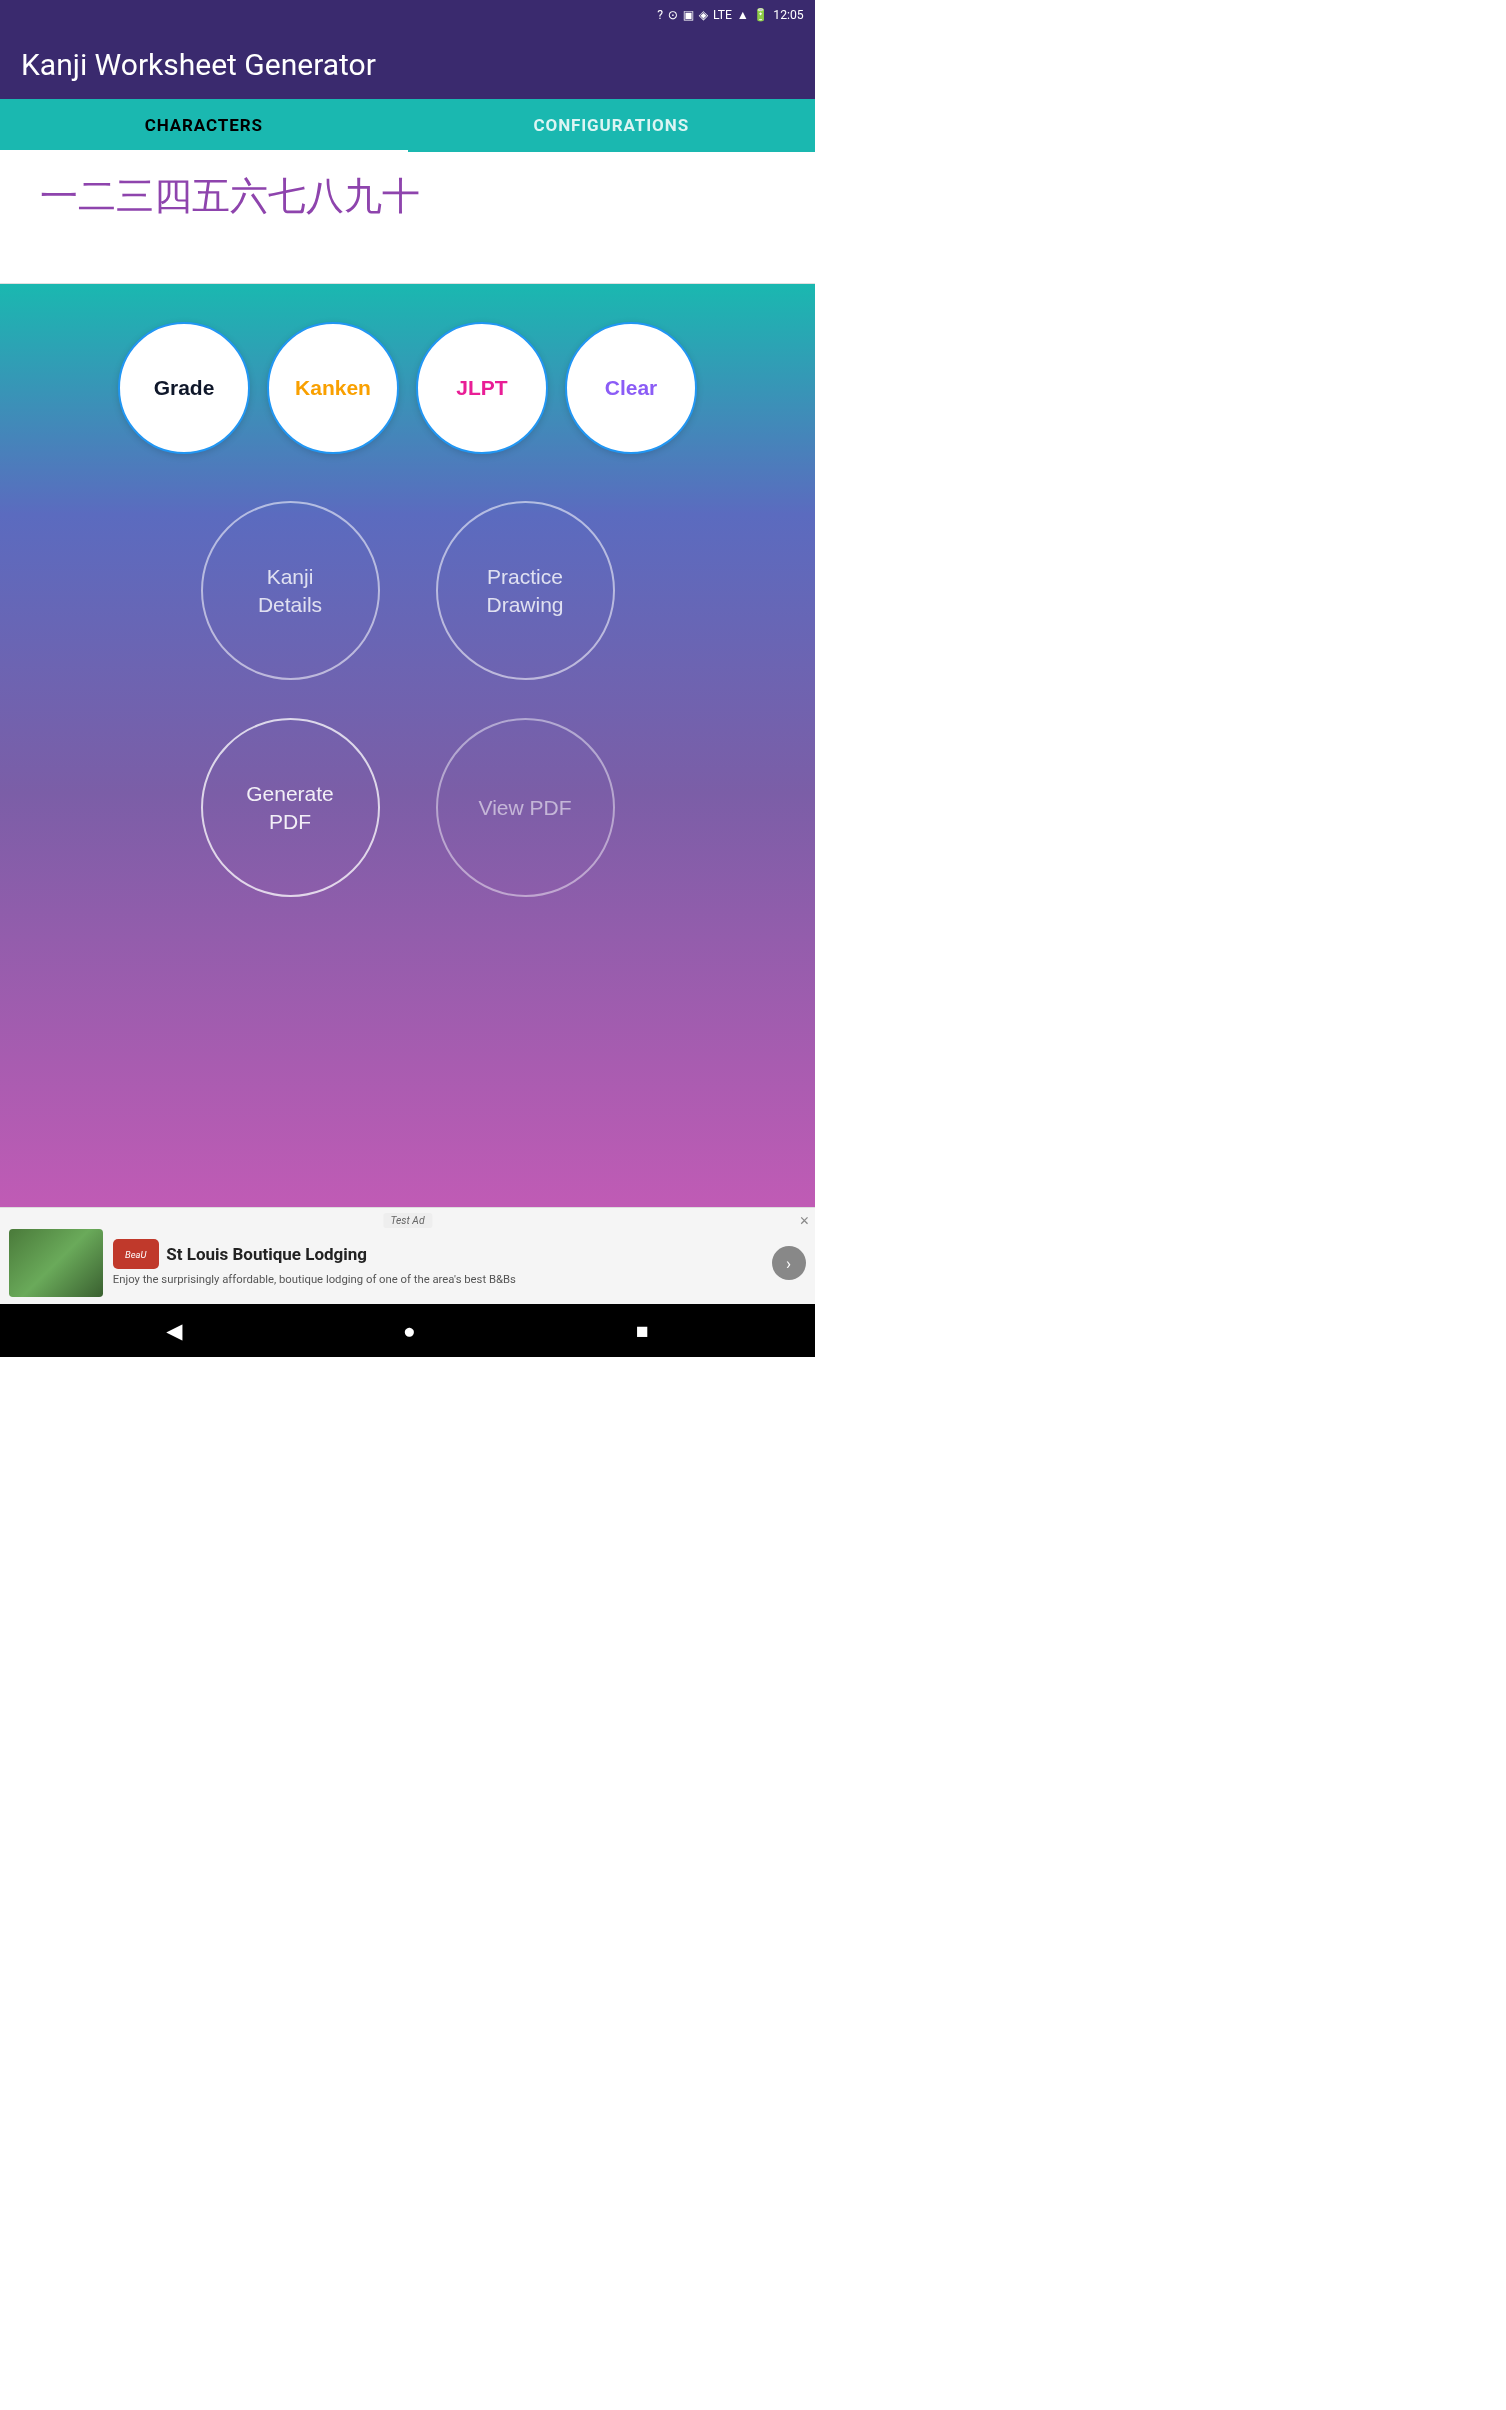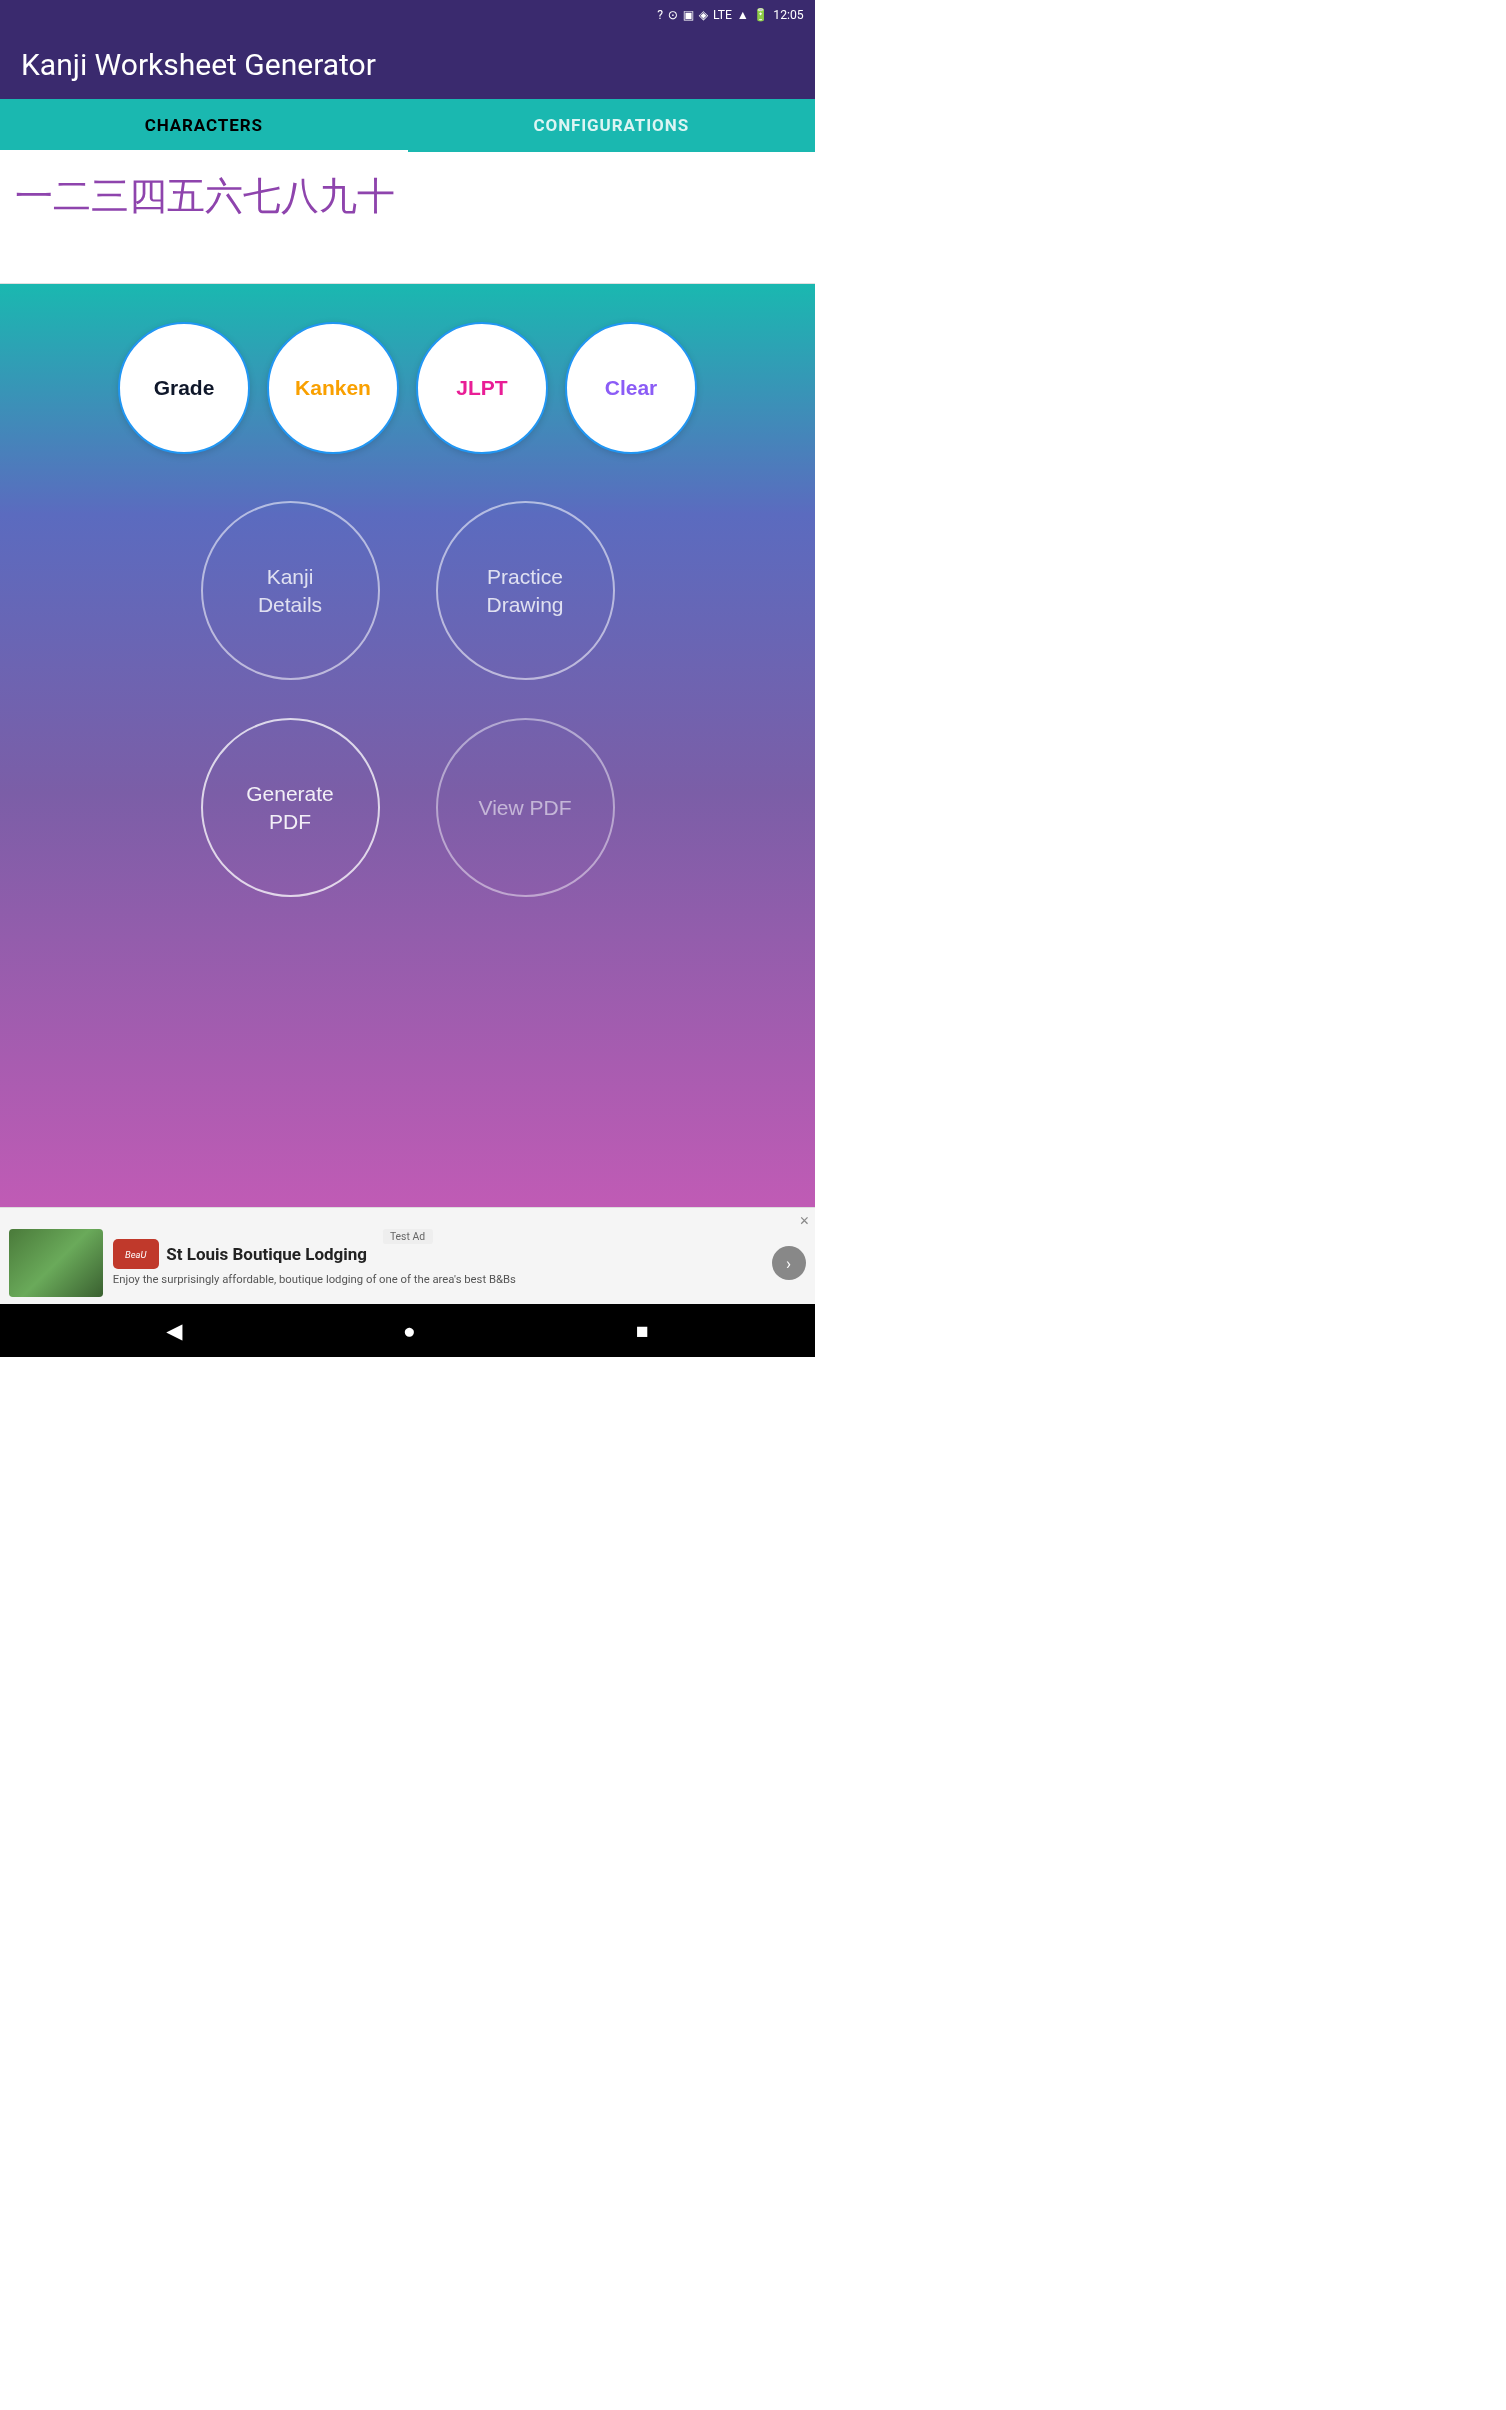--- a/index.html
+++ b/index.html
@@ -77,20 +77,21 @@
       border-bottom: 0.9px solid #e0e0e0;
     }
     .kanji-input {
       font-size: 38px;
       color: #8e44ad;
       border: none;
       outline: none;
       width: 100%;
       background: transparent;
       caret-color: #333;
+      margin-left: 25px;
     }
 
     
     .main-content {
       min-height: 923px;
       background: linear-gradient(to bottom, #1ab8b0 0%, #5b6bbf 25%, #7b5ea7 55%, #c05bb5 100%);
       padding: 0;
       position: relative;
     }
 
@@ -165,28 +166,29 @@
       border-top: 0.9px solid #ddd;
       padding: 7.5px 9.4px;
       display: flex;
       align-items: center;
       gap: 9.4px;
       position: relative;
       min-height: 85px;
     }
     .ad-label {
       position: absolute;
-      top: 21px;
+      top: 5px;
       left: 50%;
       transform: translateX(-50%);
       font-size: 10.4px;
       color: #666;
       background: #eee;
       padding: 0.9px 7.5px;
       border-radius: 2.8px;
+      font-style: italic;
     }
     .ad-image-placeholder {
       width: 94px;
       height: 68px;
       background: linear-gradient(135deg, #4a7a3a, #6aaa5a, #3a6030);
       border-radius: 3.8px;
       flex-shrink: 0;
       margin-top: 13px;
     }
     .ad-content {

